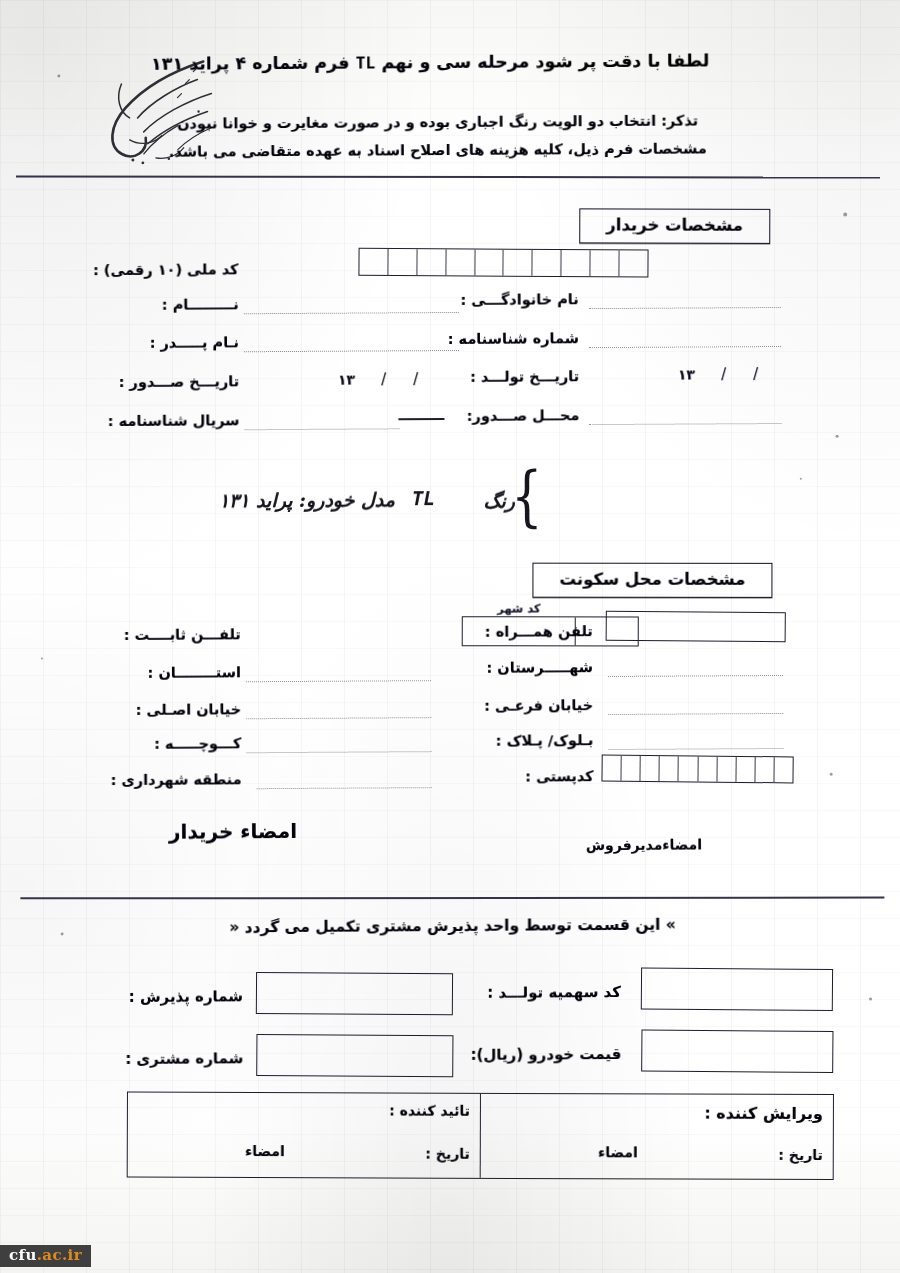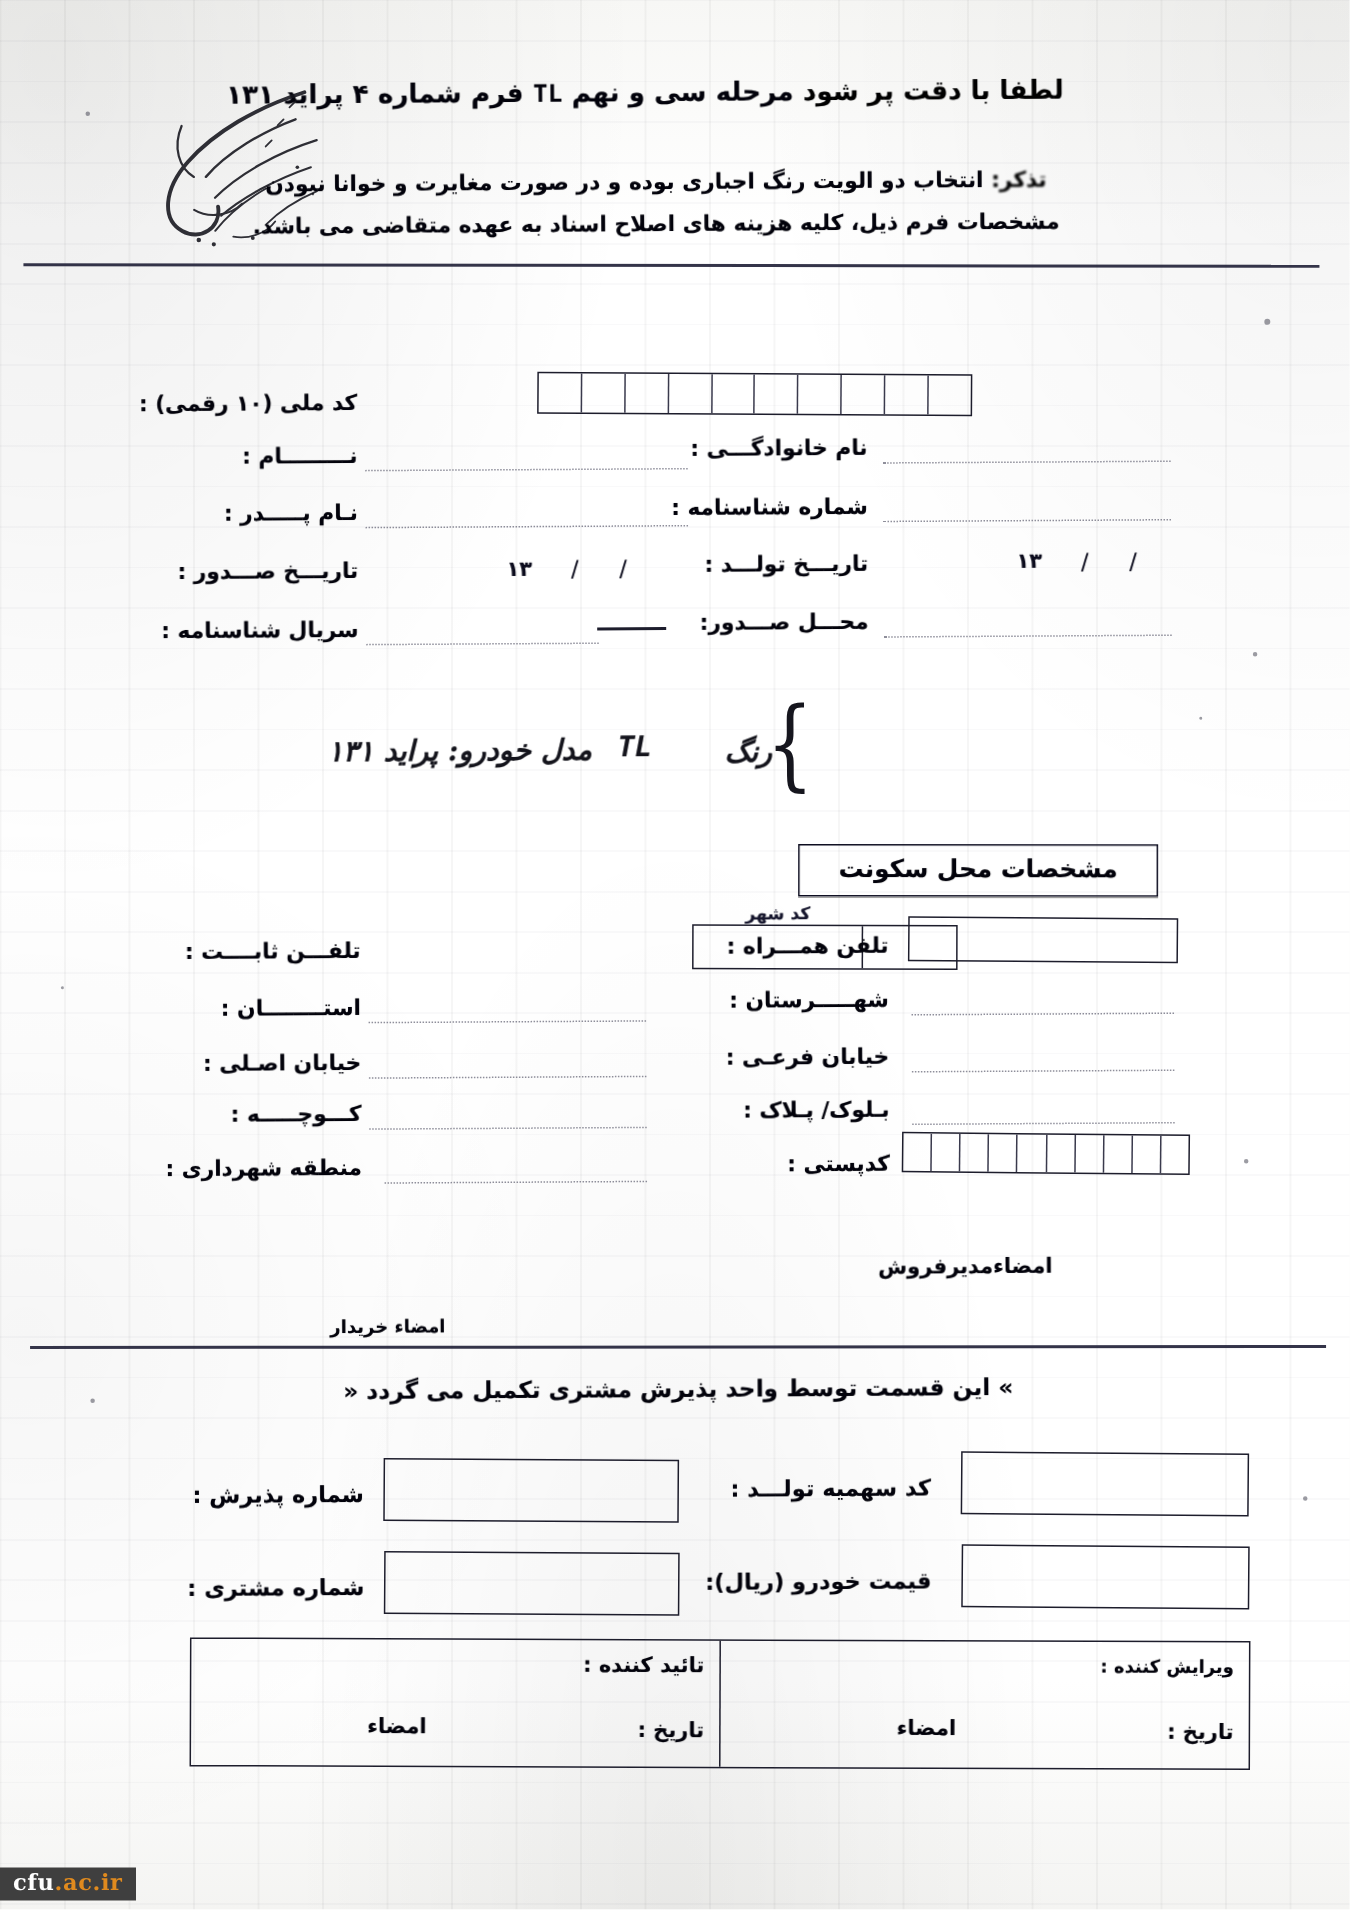--- a/index.html
+++ b/index.html
@@ -244,20 +244,21 @@
   <div class="abs notice fa scan ink">
     <div>
       <b>تذکر:</b>
       <span>انتخاب دو الویت رنگ اجباری بوده و در صورت مغایرت و خوانا نبودن</span>
     </div>
     <div>مشخصات فرم ذیل، کلیه هزینه های اصلاح اسناد به عهده متقاضی می باشد.</div>
   </div>
 
   <div class="rule r1"></div>
 
+  <div class="abs sect-box fa scan ink" style="top:210px;right:128px;transform:rotate(.5deg);">مشخصات خریدار</div>
 
   <div class="abs fa scan lbl ink" style="top:260px;right:660px;">کد ملی (۱۰ رقمی) :</div>
   <div class="abs grid-boxes" style="top:249px;right:250px;width:288px;transform:rotate(.7deg);">
     <i style="width:10%"></i>
       <i style="width:10%"></i>
       <i style="width:10%"></i>
       <i style="width:10%"></i>
       <i style="width:10%"></i>
     <i style="width:10%"></i>
       <i style="width:10%"></i>
@@ -347,42 +348,42 @@
       <i style="width:10%"></i>
       <i style="width:10%"></i>
       <i style="width:10%"></i>
     <i style="width:10%"></i>
       <i style="width:10%"></i>
       <i style="width:10%"></i>
       <i style="width:10%"></i>
       <i style="width:10%"></i>
   </div>
 
-  <div class="abs fa scan ink" style="top:876px;right:605px;font-size:12px;font-weight:700;">امضاء خریدار</div>
+  <div class="abs fa scan ink" style="top:818px;right:605px;font-size:20px;font-weight:700;">امضاء خریدار</div>
   <div class="abs fa scan ink" style="top:838px;right:200px;font-size:14px;font-weight:700;">امضاءمدیرفروش</div>
 
   <div class="rule r2"></div>
 
   <div class="abs fa scan ink" style="top:917px;left:0;right:0;text-align:center;font-size:15.5px;font-weight:700;">» این قسمت توسط واحد پذیرش مشتری تکمیل می گردد «</div>
 
   <div class="abs fa scan lbl ink" style="top:986px;right:660px;font-size:15px;">شماره پذیرش :</div>
   <div class="abs box tall" style="top:972px;right:450px;width:195px;transform:rotate(.7deg);"></div>
 
   <div class="abs fa scan lbl ink" style="top:984px;right:282px;font-size:15px;">کد سهمیه تولـــد :</div>
   <div class="abs box tall" style="top:970px;right:70px;width:190px;transform:rotate(.8deg);"></div>
 
   <div class="abs fa scan lbl ink" style="top:1048px;right:660px;font-size:15px;">شماره مشتری :</div>
   <div class="abs box tall" style="top:1034px;right:450px;width:195px;transform:rotate(.7deg);"></div>
 
   <div class="abs fa scan lbl ink" style="top:1046px;right:282px;font-size:15px;">قیمت خودرو (ریال):</div>
   <div class="abs box tall" style="top:1032px;right:70px;width:190px;transform:rotate(.8deg);"></div>
 
   <div class="tbl" style="top:1093px;right:70px;width:705px;transform:rotate(.55deg);">
     <div class="cell" style="width:50%;">
-      <div class="abs fa scan lbl ink" style="top:9px;right:10px;font-size:12px;">ویرایش کننده :</div>
+      <div class="abs fa scan lbl ink" style="top:9px;right:10px;font-size:16px;">ویرایش کننده :</div>
       <div class="abs fa scan lbl ink" style="top:52px;right:10px;font-size:14px;">تاریخ :</div>
       <div class="abs fa scan lbl ink" style="top:50px;right:195px;font-size:14px;">امضاء</div>
     </div>
     <div class="cell" style="width:50%;">
       <div class="abs fa scan lbl ink" style="top:9px;right:10px;font-size:14px;">تائید کننده :</div>
       <div class="abs fa scan lbl ink" style="top:52px;right:10px;font-size:14px;">تاریخ :</div>
       <div class="abs fa scan lbl ink" style="top:50px;right:195px;font-size:14px;">امضاء</div>
     </div>
   </div>
 

